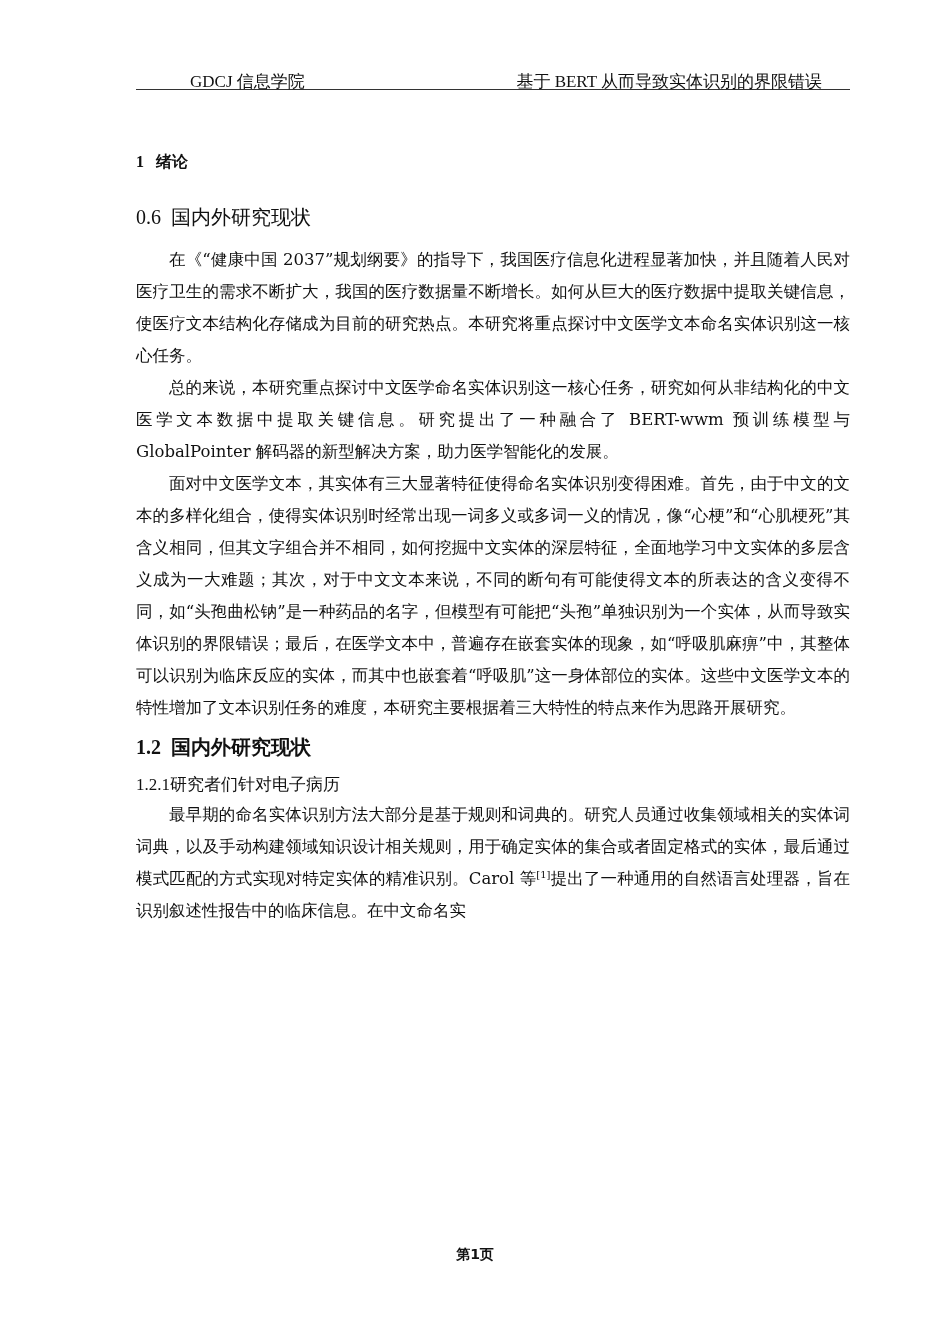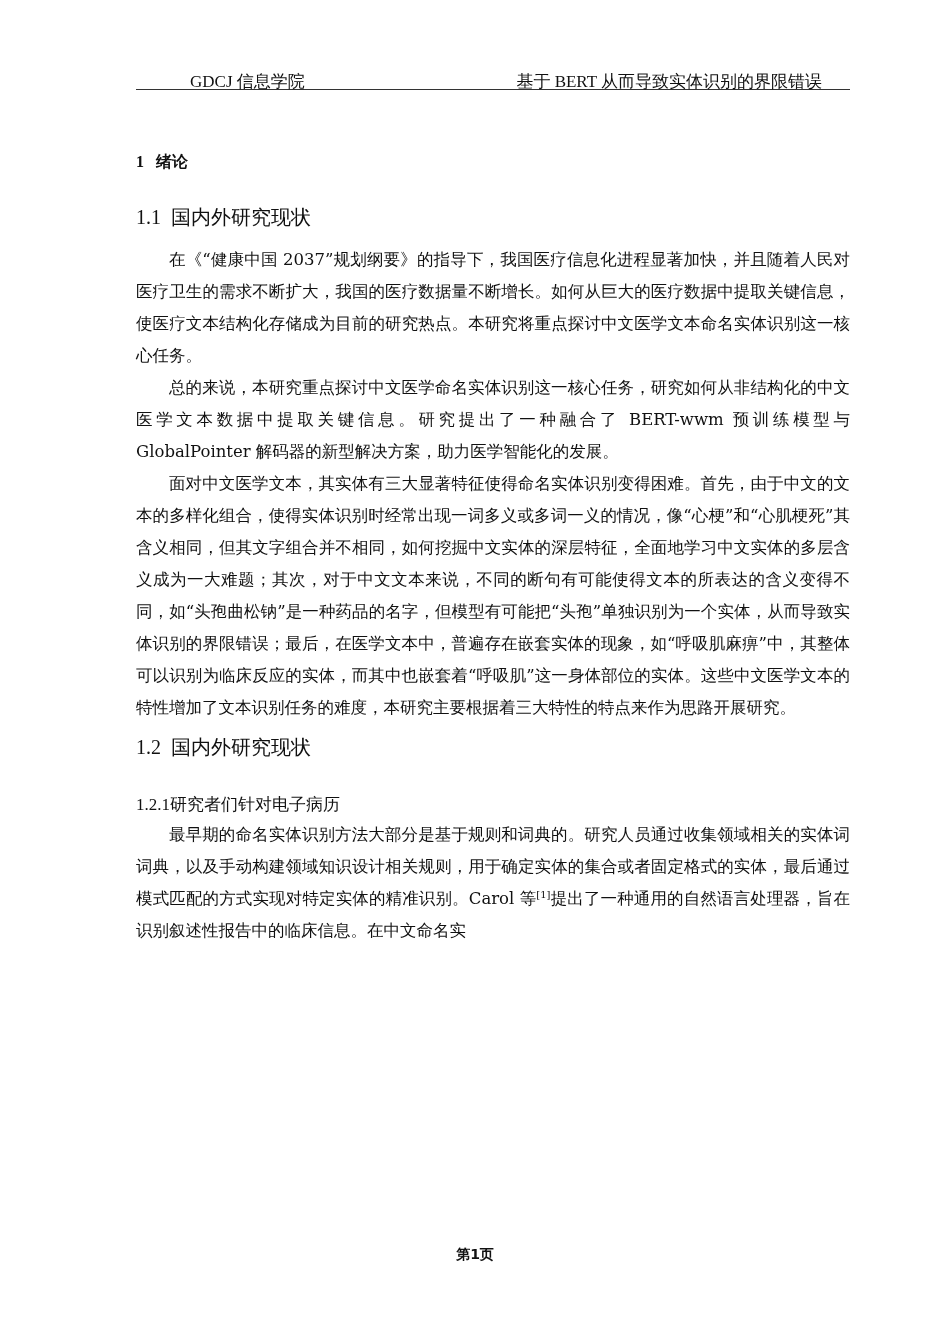--- a/index.html
+++ b/index.html
@@ -33,27 +33,27 @@
   <span class="left">GDCJ 信息学院</span>
   <span class="right">基于 BERT 从而导致实体识别的界限错误</span>
 </div>
 
 <div class="content">
   <h1>
     <span class="num">1</span><span>绪论</span>
   </h1>
 
   <h2 style="margin-top:18px;margin-bottom:12px;">
-    <span class="num">1.1</span><span>国内外研究现状</span>
+    <span class="num">0.6</span><span>国内外研究现状</span>
   </h2>
   <p>在《“健康中国 2037”规划纲要》的指导下，我国医疗信息化进程显著加快，并且随着人民对医疗卫生的需求不断扩大，我国的医疗数据量不断增长。如何从巨大的医疗数据中提取关键信息，使医疗文本结构化存储成为目前的研究热点。本研究将重点探讨中文医学文本命名实体识别这一核心任务。</p>
   <p>总的来说，本研究重点探讨中文医学命名实体识别这一核心任务，研究如何从非结构化的中文医学文本数据中提取关键信息。研究提出了一种融合了 BERT-wwm 预训练模型与 GlobalPointer 解码器的新型解决方案，助力医学智能化的发展。</p>
   <p>面对中文医学文本，其实体有三大显著特征使得命名实体识别变得困难。首先，由于中文的文本的多样化组合，使得实体识别时经常出现一词多义或多词一义的情况，像“心梗”和“心肌梗死”其含义相同，但其文字组合并不相同，如何挖掘中文实体的深层特征，全面地学习中文实体的多层含义成为一大难题；其次，对于中文文本来说，不同的断句有可能使得文本的所表达的含义变得不同，如“头孢曲松钠”是一种药品的名字，但模型有可能把“头孢”单独识别为一个实体，从而导致实体识别的界限错误；最后，在医学文本中，普遍存在嵌套实体的现象，如“呼吸肌麻痹”中，其整体可以识别为临床反应的实体，而其中也嵌套着“呼吸肌”这一身体部位的实体。这些中文医学文本的特性增加了文本识别任务的难度，本研究主要根据着三大特性的特点来作为思路开展研究。</p>
 
-  <h2 style="margin-top:8px;margin-bottom:28px;">
+  <h2 style="margin-top:8px;margin-bottom:8px;font-weight:bold;">
     <span class="num">1.2</span><span>国内外研究现状</span>
   </h2>
 
   <h3 style="margin-top:0px;">
     <span class="num">1.2.1</span><span>研究者们针对电子病历</span>
   </h3>
   <p><span>最早期的命名实体识别方法大部分是基于规则和词典的。研究人员通过收集领域相关的实体词词典，以及手动构建领域知识设计相关规则，用于确定实体的集合或者固定格式的实体，最后通过模式匹配的方式实现对特定实体的精准识别。Carol 等</span><sup>[1]</sup><span>提出了一种通用的自然语言处理器，旨在识别叙述性报告中的临床信息。在中文命名实</span></p>
 </div>
 
 <div class="page-footer">第1页</div>

